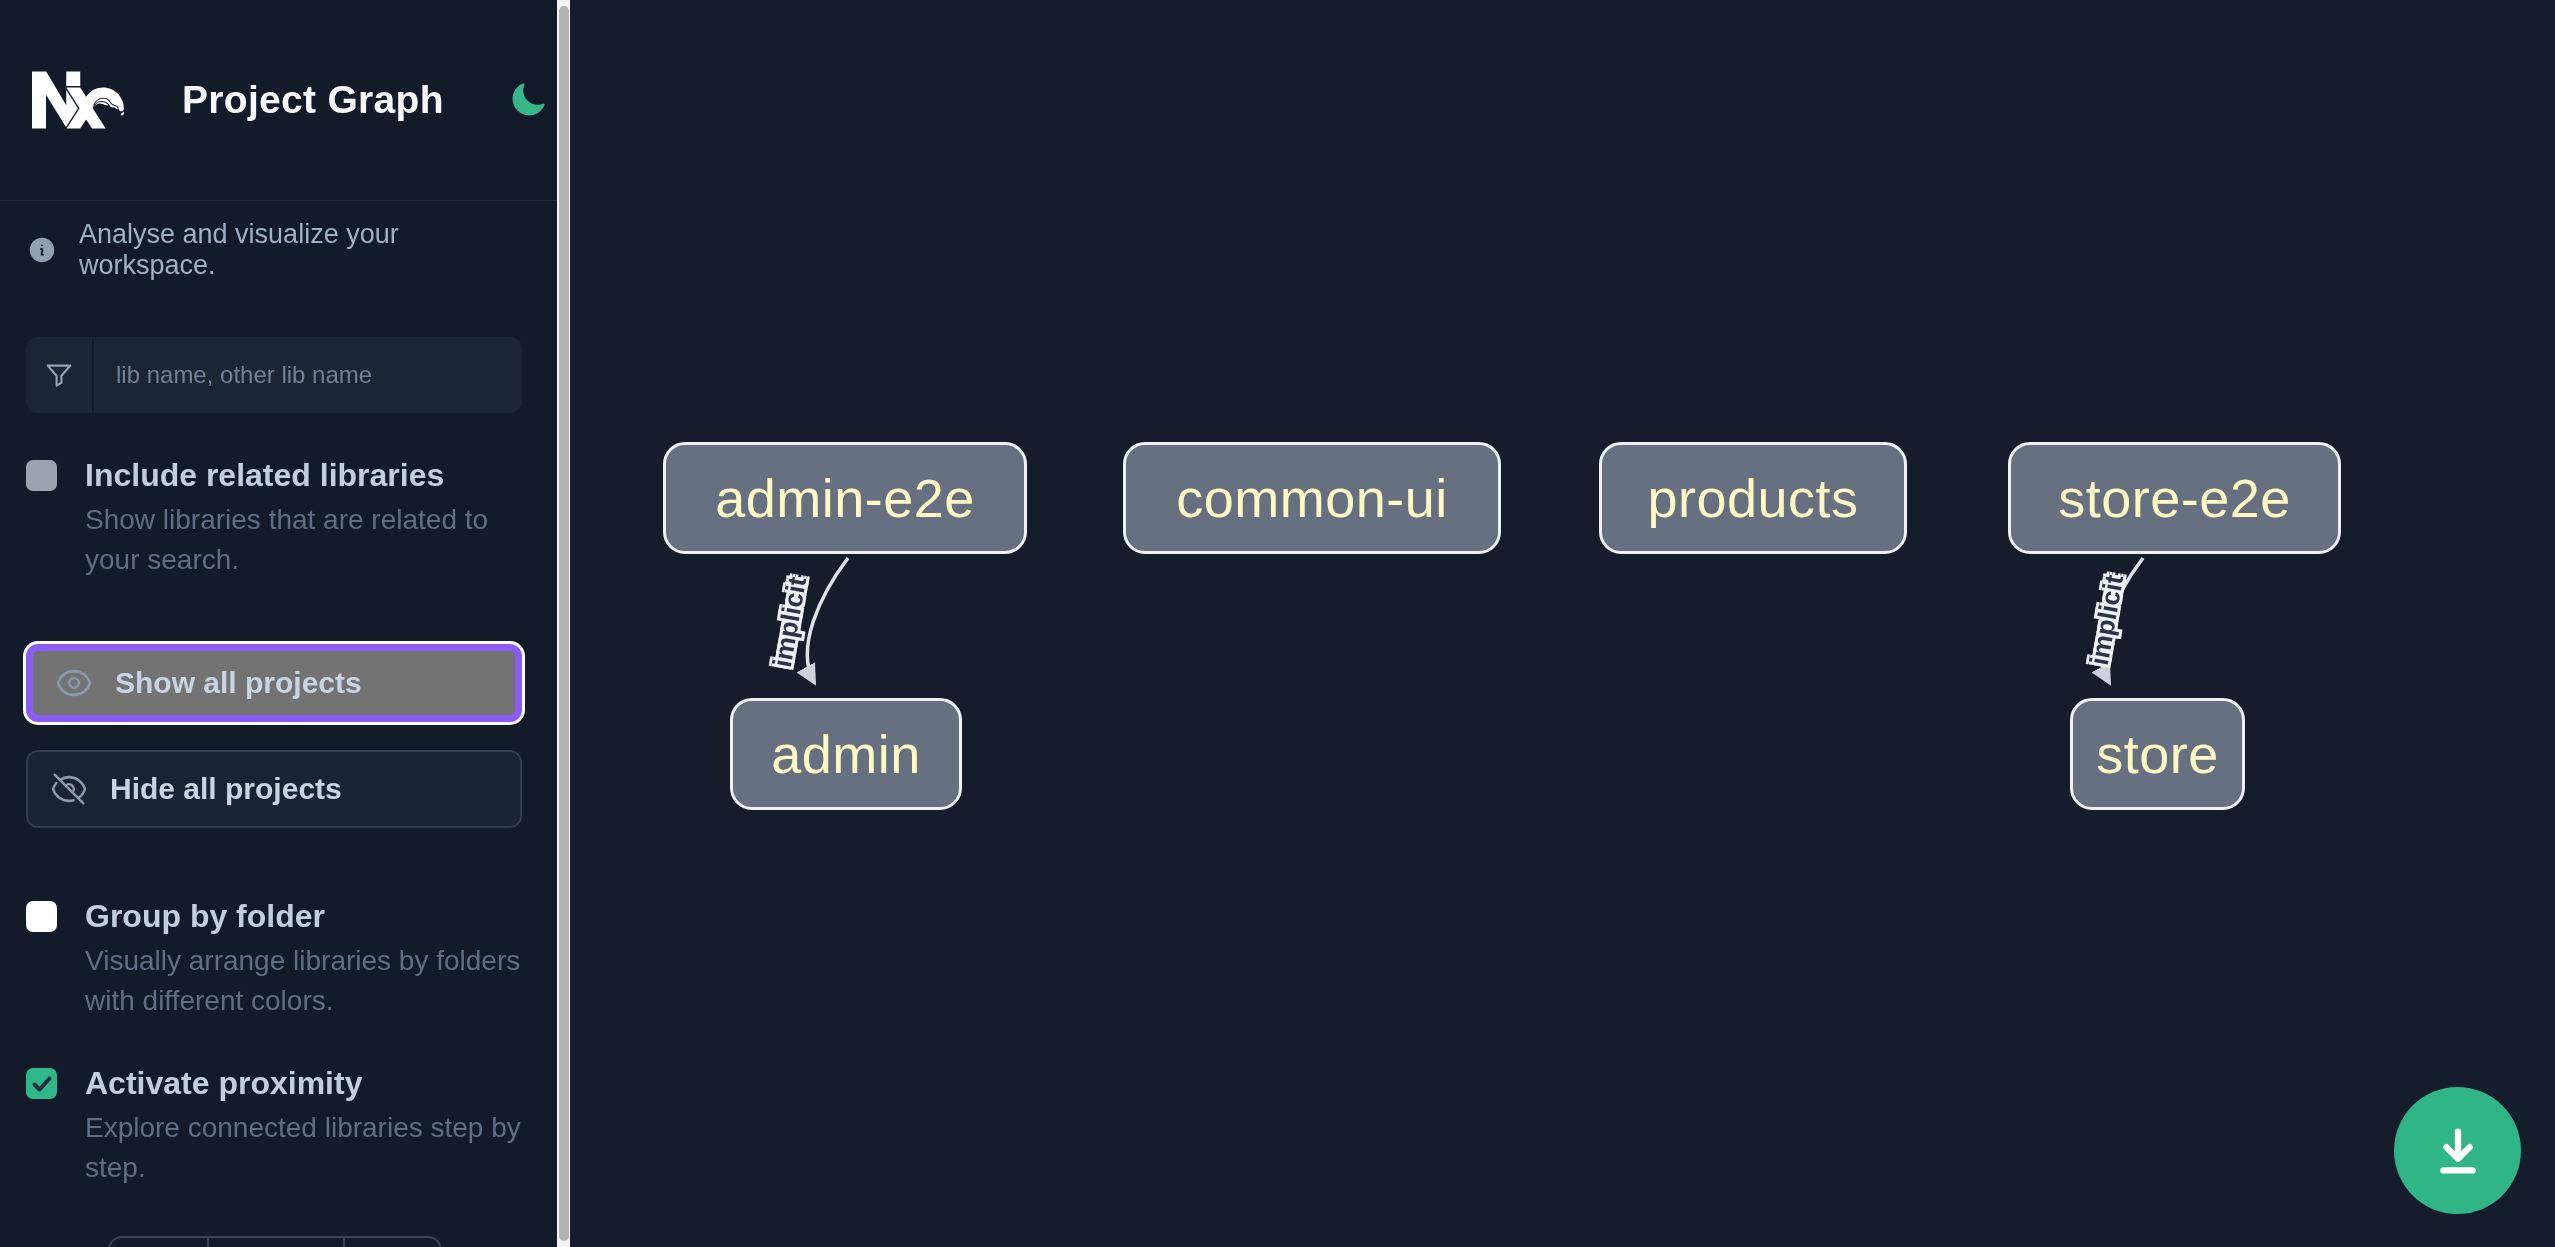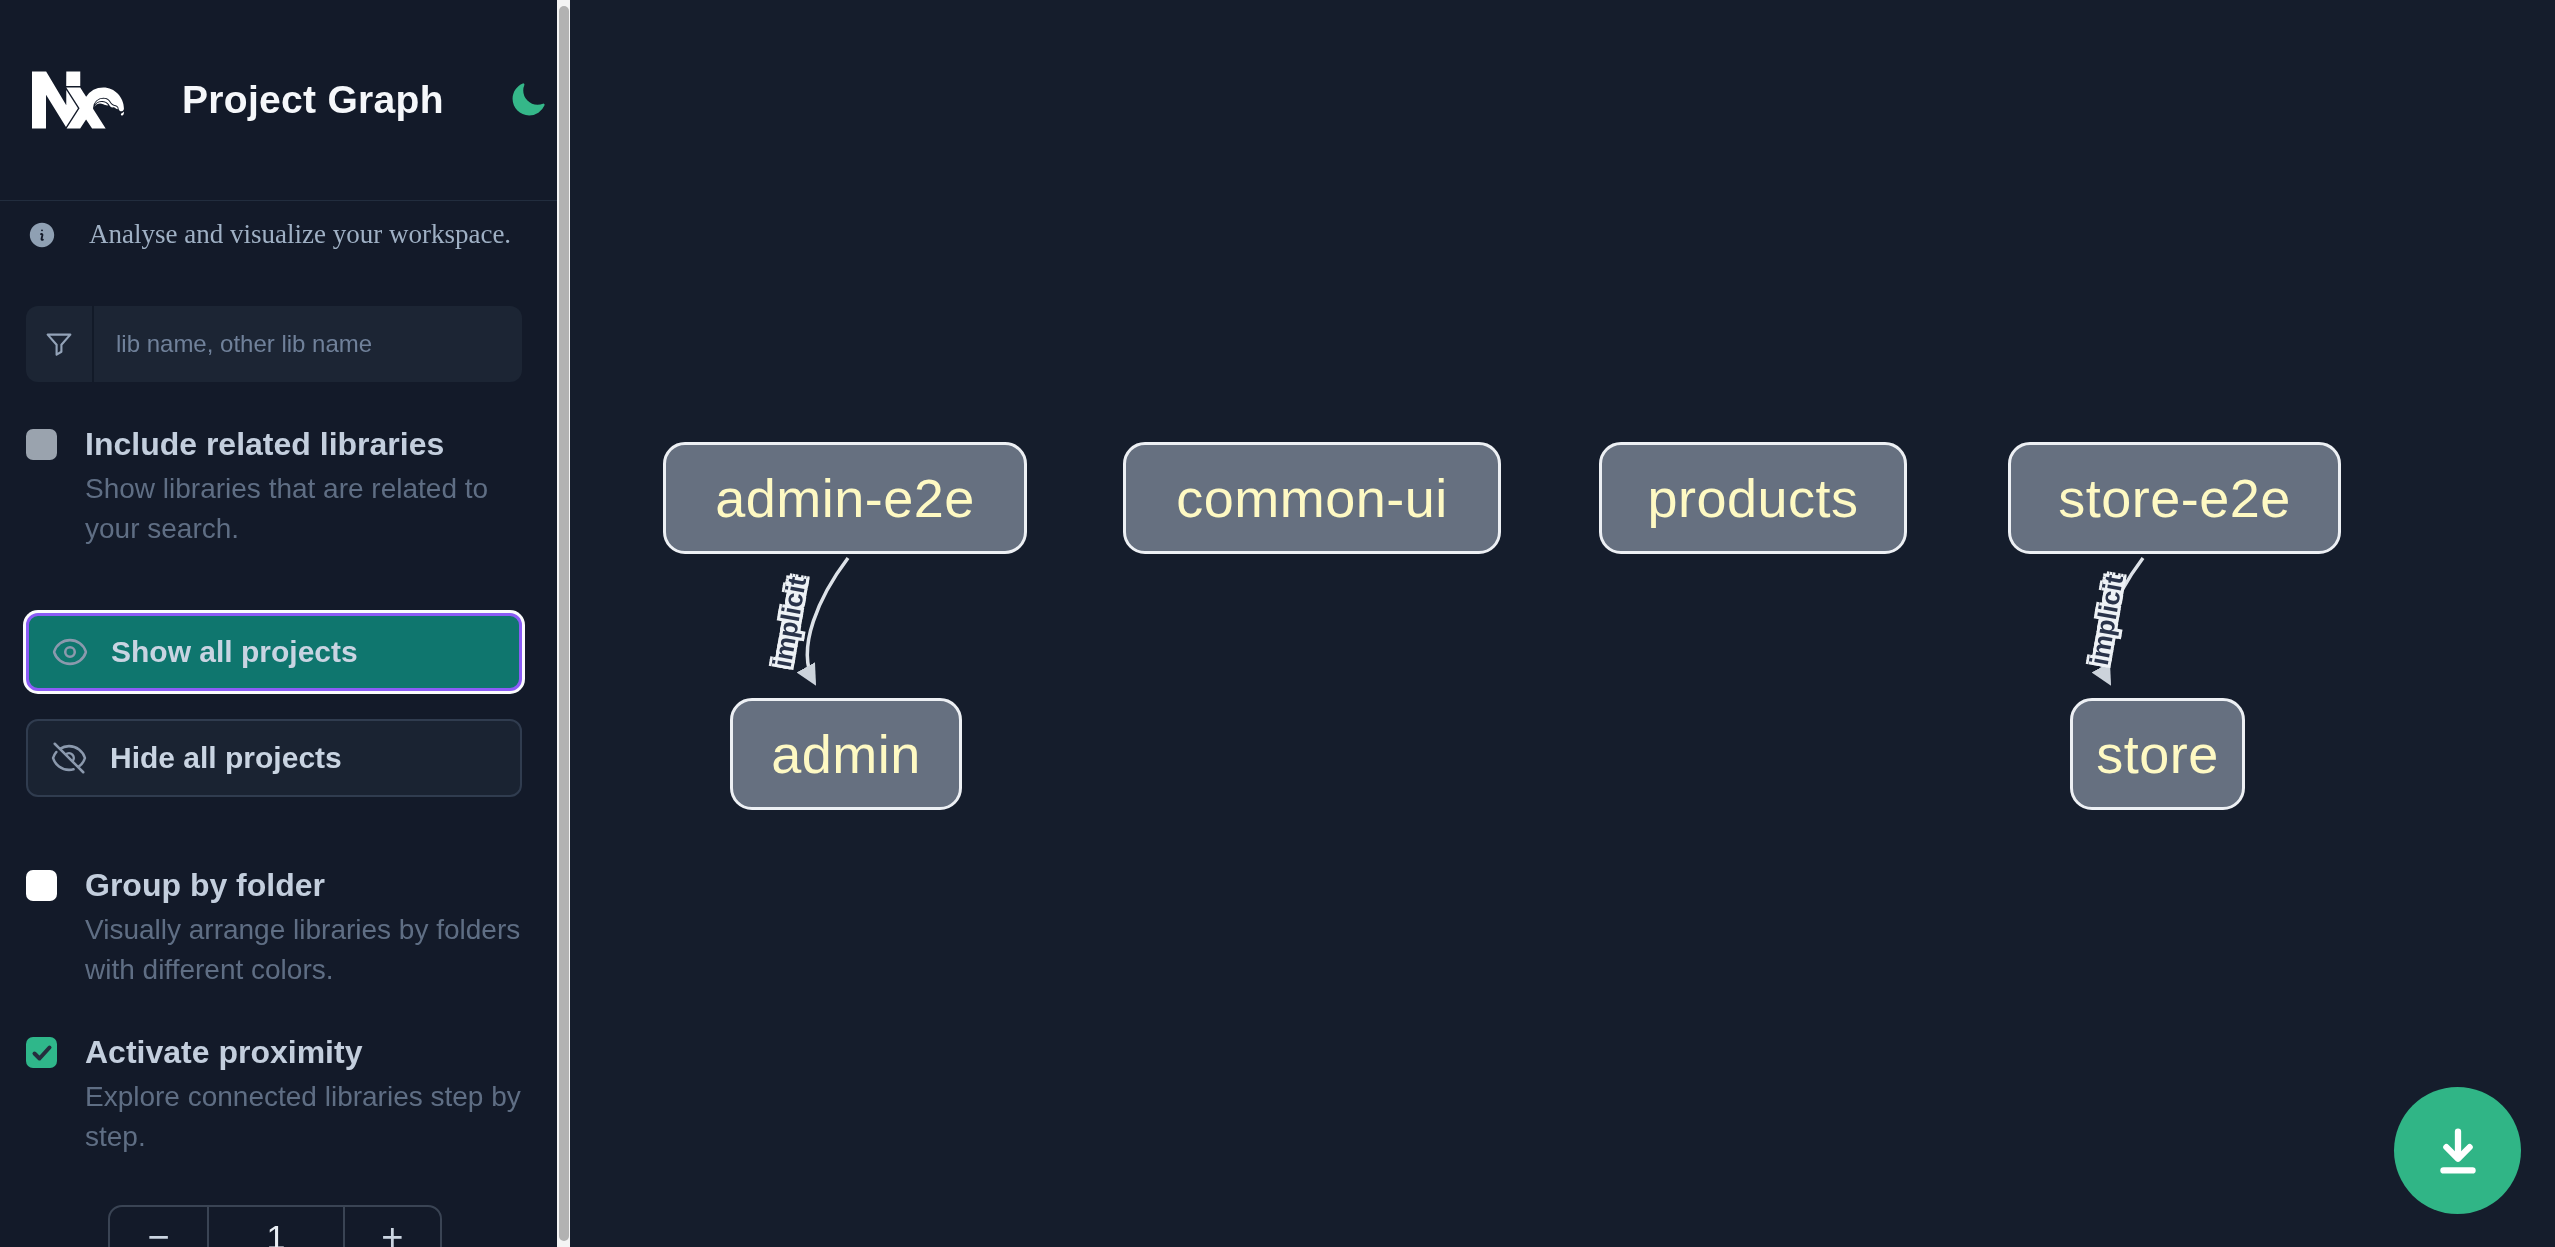--- a/index.html
+++ b/index.html
@@ -30,22 +30,22 @@
     color: #f5f7fa; letter-spacing: 0.3px;
   }
   .theme-toggle {
     margin-left: 64px;
     width: 40px; height: 40px;
     background: transparent; border: none; cursor: pointer;
     display: flex; align-items: center; justify-content: center;
   }
   .info-row {
     margin: 18px 35px 0 27px;
-    display: flex; align-items: center; gap: 32px;
-    color: #9fb0c4; font-size: 27px; font-family: Liberation Serif, serif;
+    display: flex; align-items: center; gap: 22px;
+    color: #9fb0c4; font-size: 27px;
   }
   .info-row svg { flex: 0 0 auto; }
 
   .search-box {
     margin: 56px 35px 0 26px;
     height: 76px;
     background: #1c2534;
     border-radius: 12px;
     display: flex; align-items: stretch;
     overflow: hidden;
@@ -98,23 +98,23 @@
     padding-left: 22px;
     background: #1a2332;
     border: 2px solid #303c4f;
     border-radius: 12px;
     color: #c9d4e2; font-size: 30px; font-weight: 600;
     font-family: "Liberation Sans", sans-serif;
     cursor: pointer;
   }
   .side-btn.focused {
     margin-top: 64px;
-    border: 3px solid #8b5cf6;
+    border: 7px solid #8b5cf6;
     box-shadow: 0 0 0 3px #fbfcfd;
-    background: #0f766e;
+    background: #737373;
   }
   .side-btn.plain { margin-top: 28px; }
   .side-btn svg { flex: 0 0 auto; }
 
   .row-include   { margin-top: 44px; }
   .row-group     { margin-top: 70px; }
   .row-proximity { margin-top: 44px; }
 
   .stepper {
     margin: 48px 0 0 108px;

